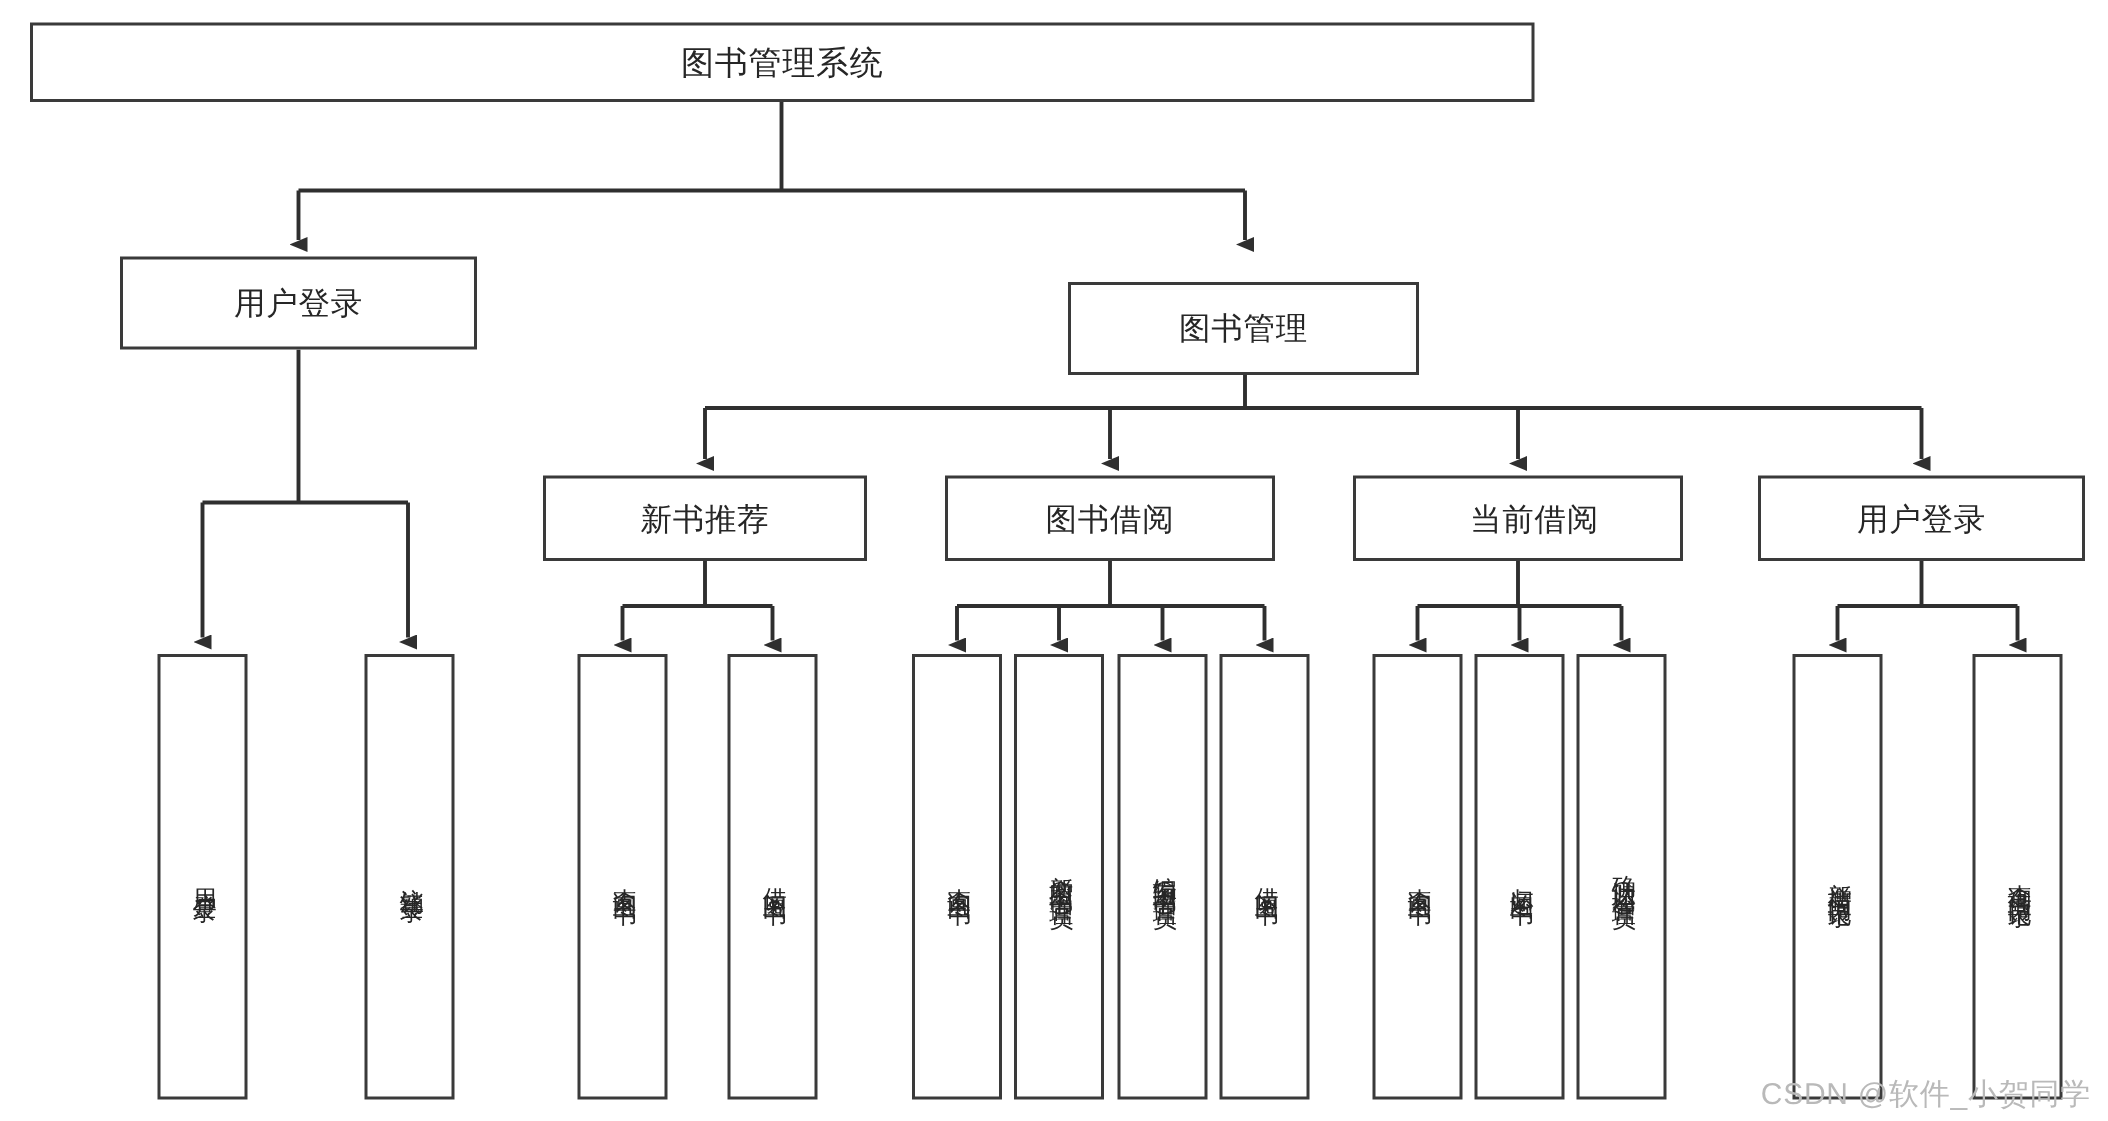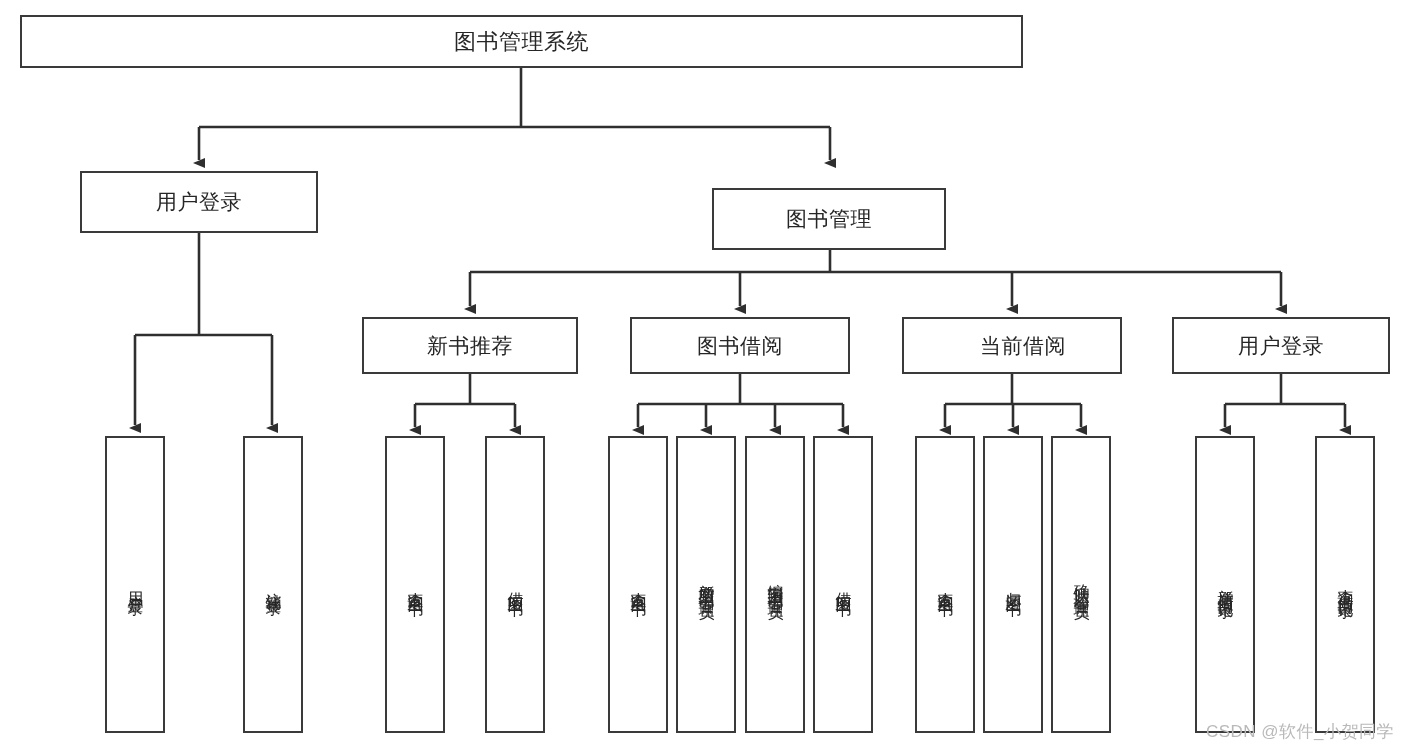--- a/index.html
+++ b/index.html
@@ -46,21 +46,21 @@
   .leaf-text {
     writing-mode: vertical-rl;
     text-orientation: upright;
     letter-spacing: 3px;
     display: block;
   }
   .watermark {
     position: absolute;
     right: 8px;
     bottom: 4px;
-    font-size: 17px;
+    font-size: 20px;
     color: #b9b9b9;
     white-space: nowrap;
     letter-spacing: 0.5px;
   }
 </style>
 </head>
 <body>
 
 <div id="canvas">
 

